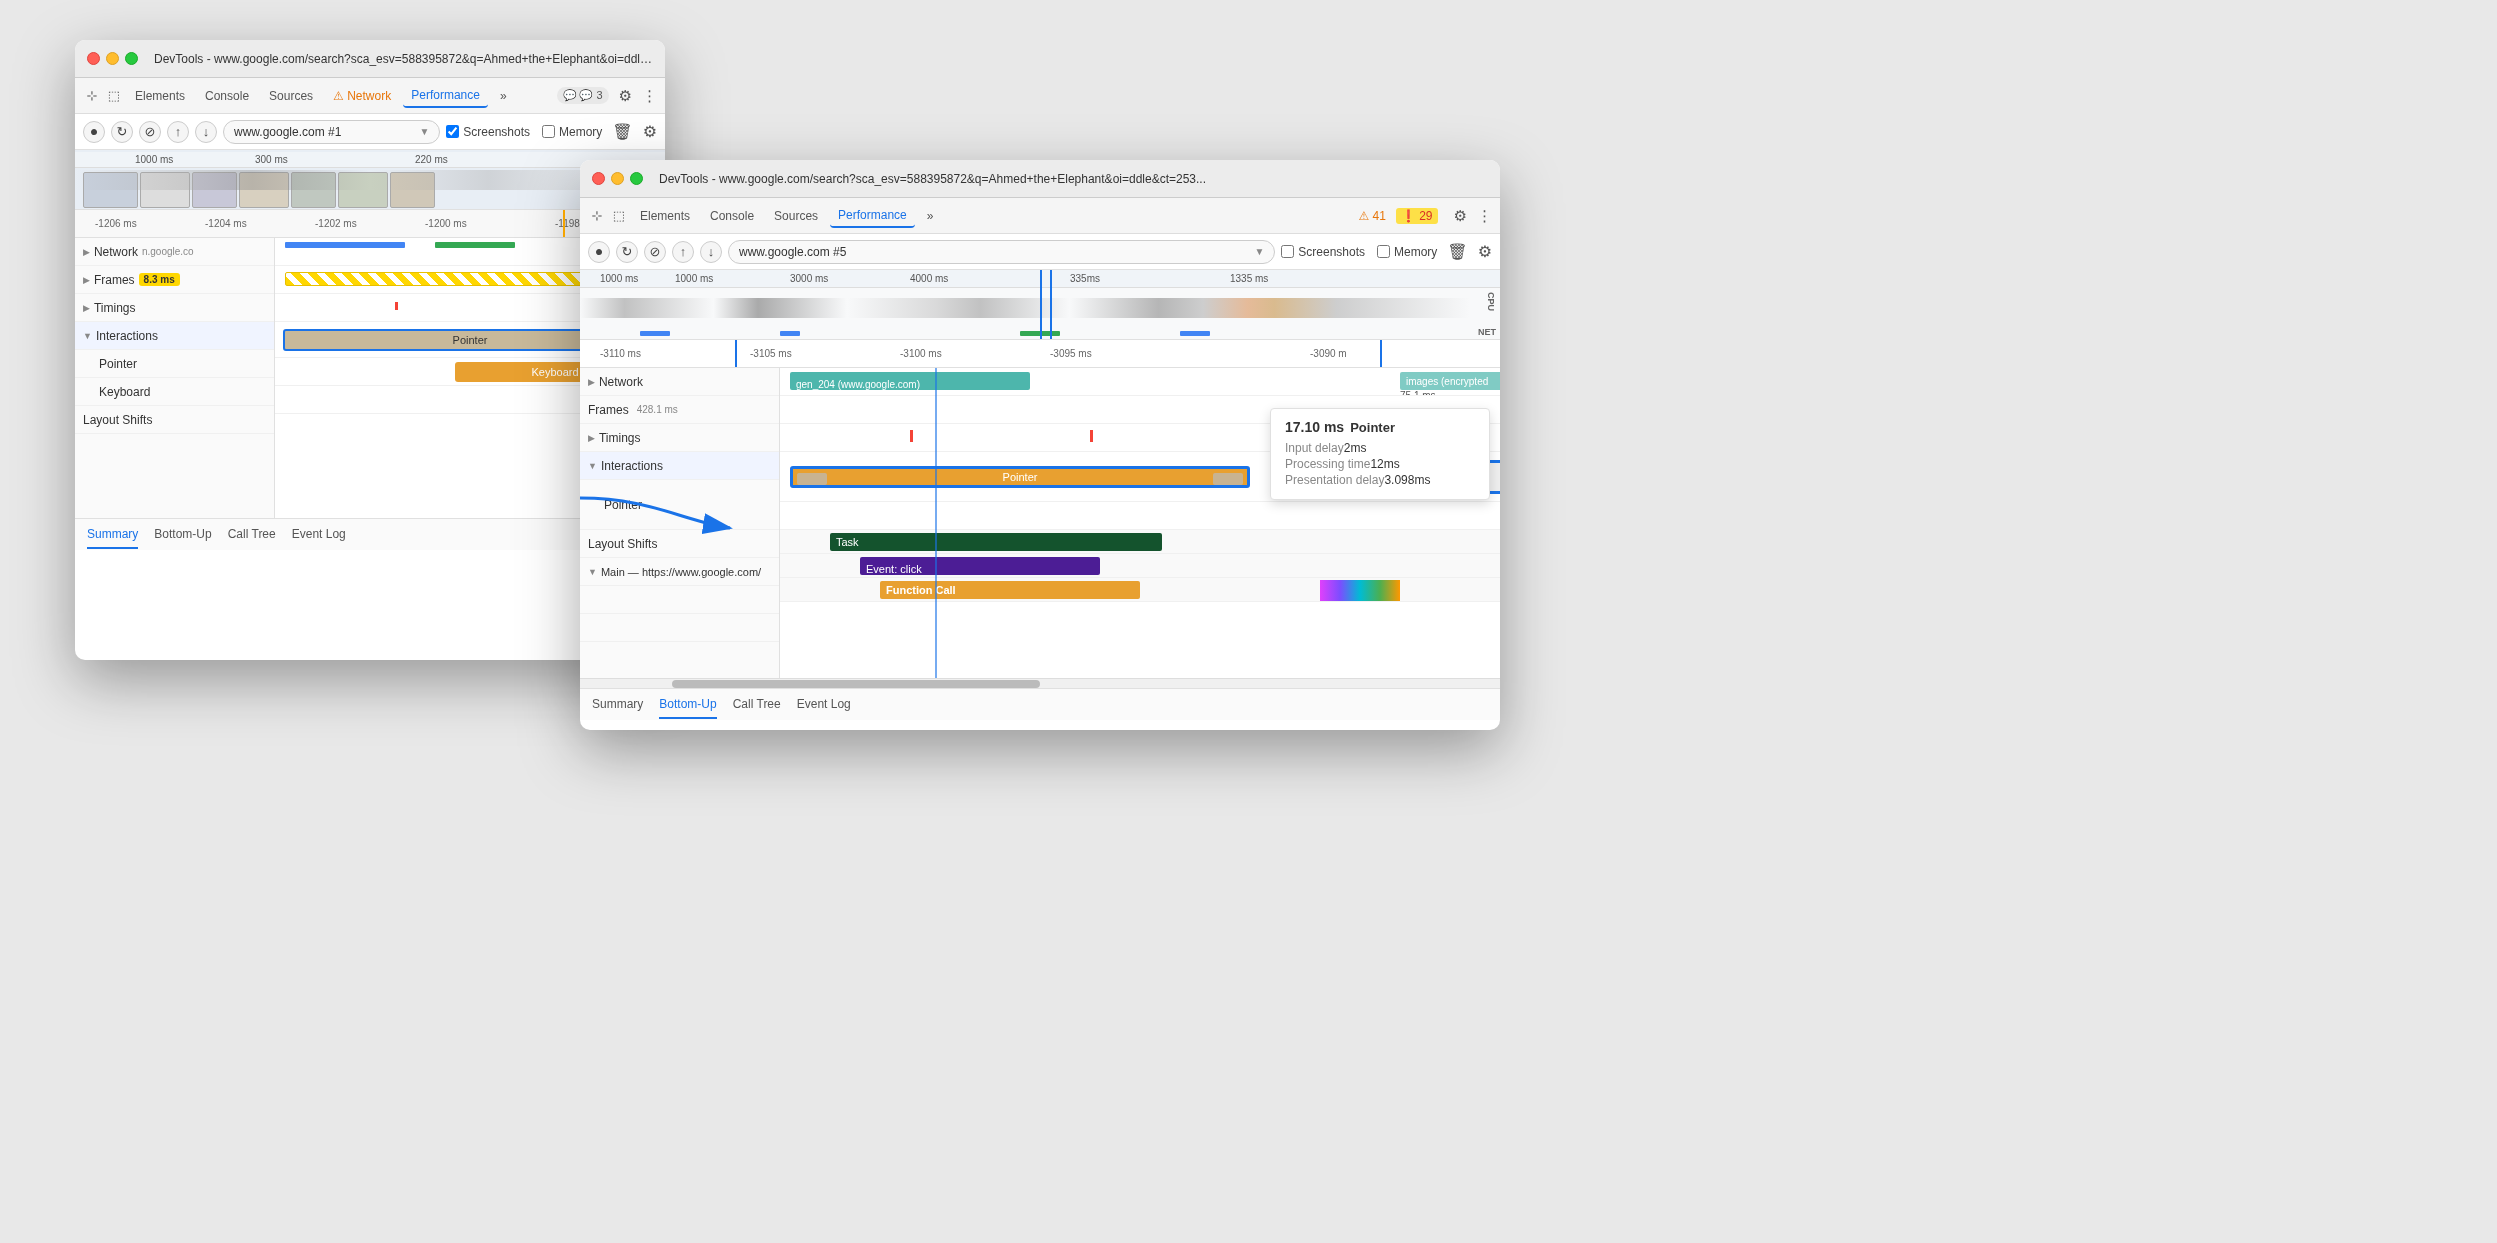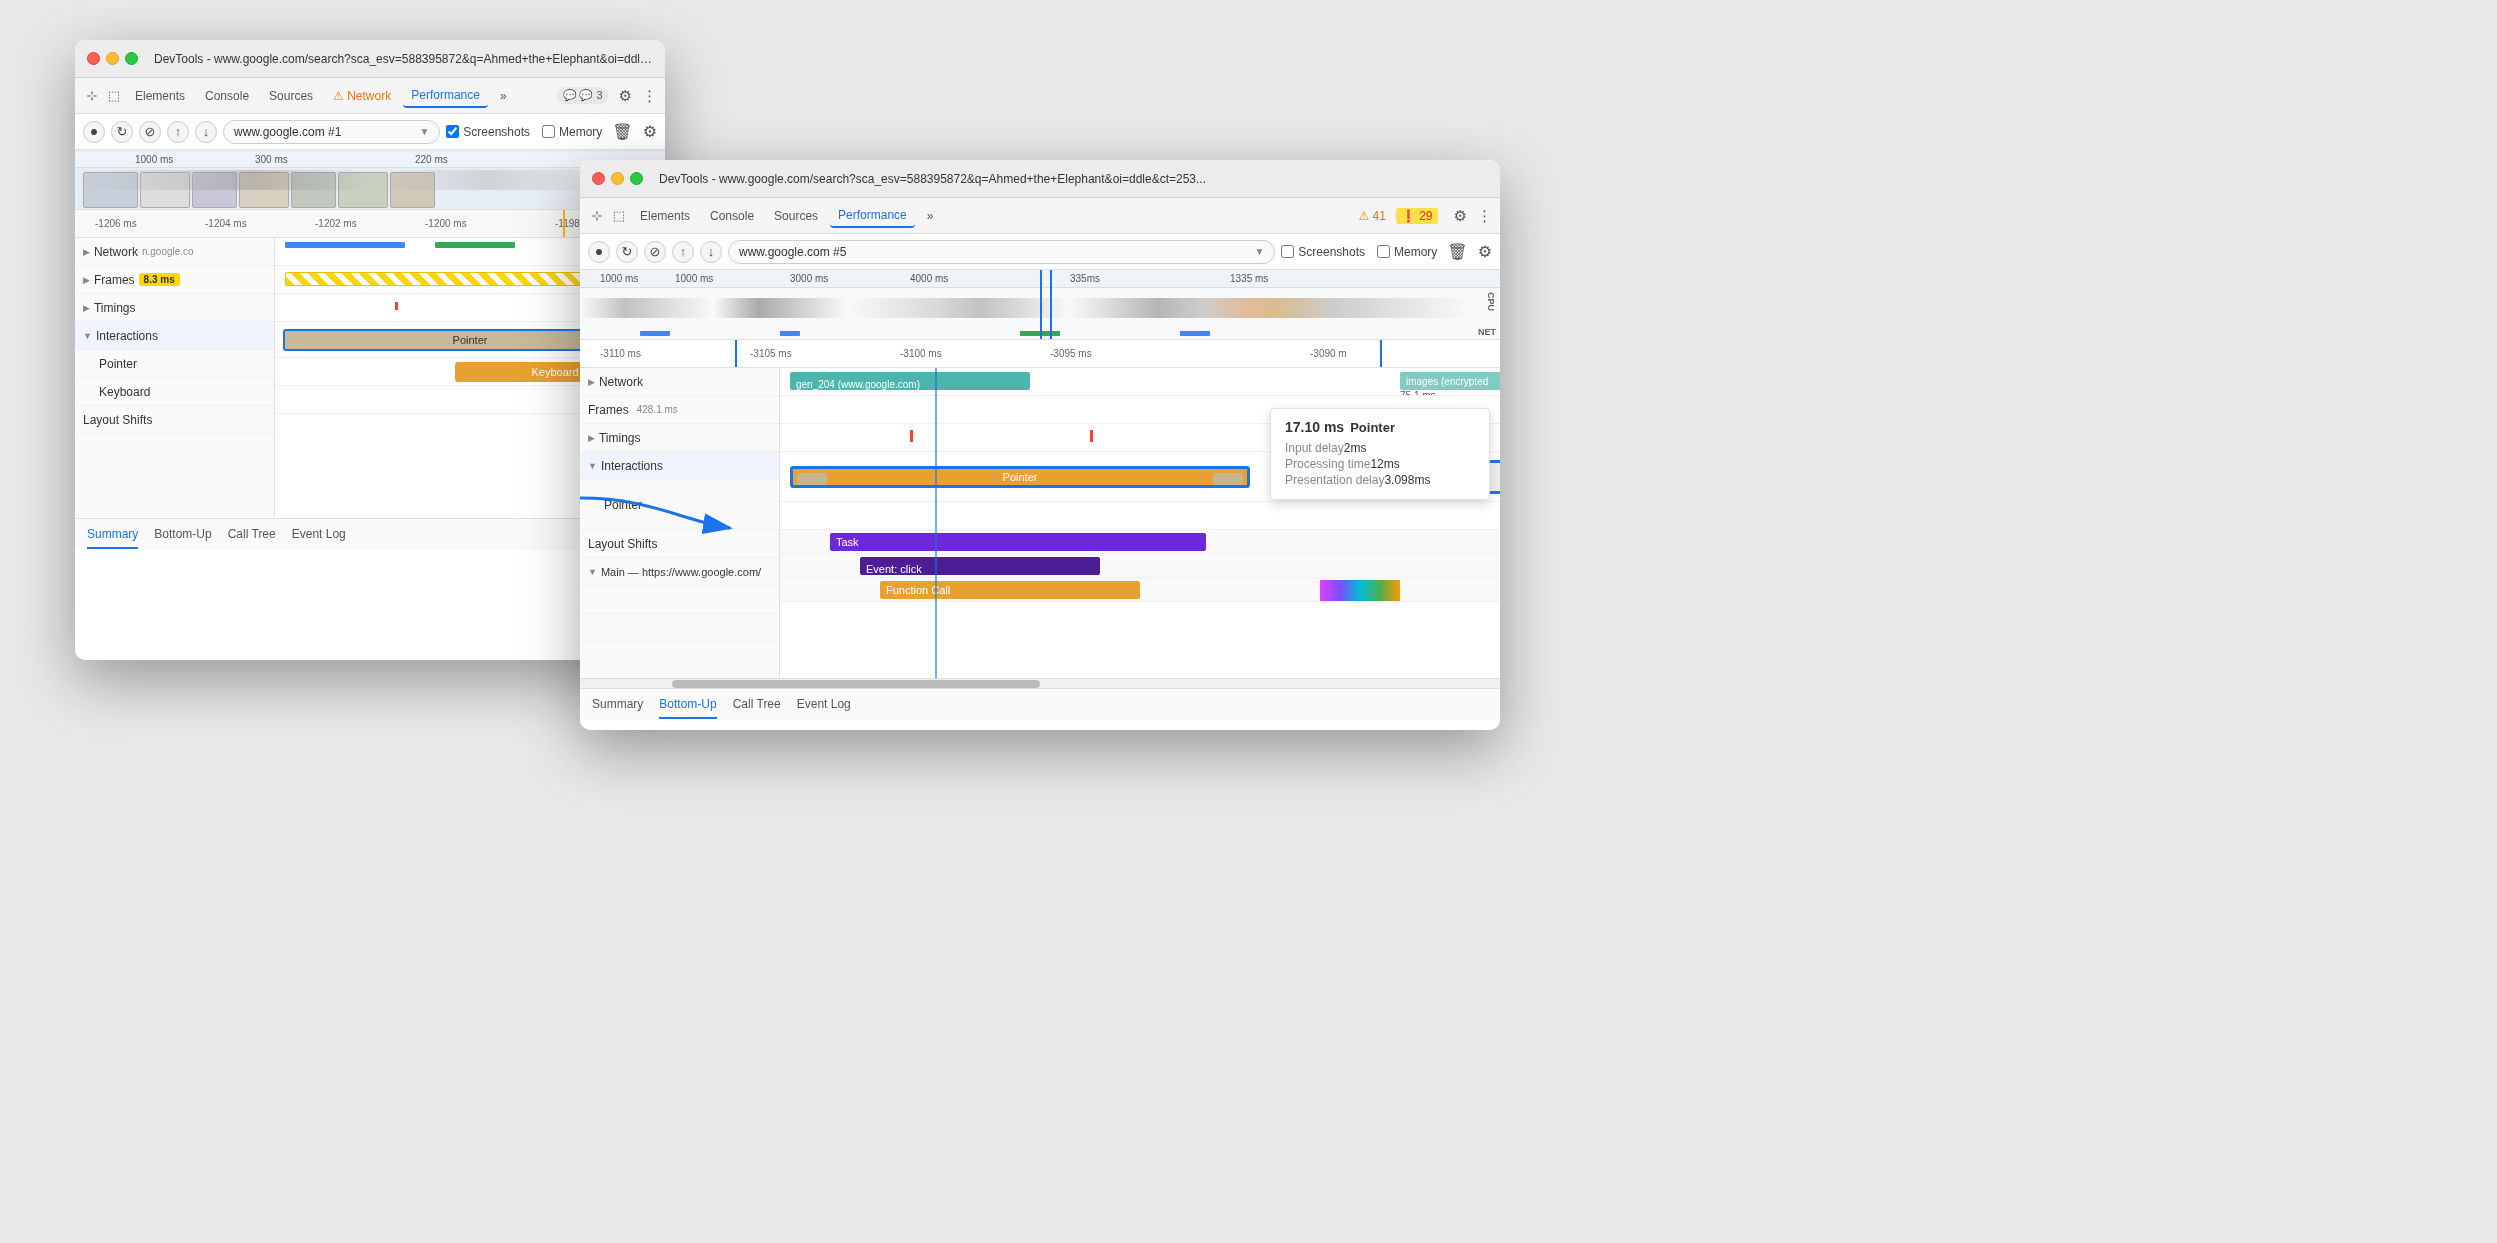--- a/index.html
+++ b/index.html
@@ -637,30 +637,30 @@
           <div style="position:absolute;right:4px;top:4px;width:30px;height:12px;background:#bbb;border-radius:2px;opacity:0.7;"></div>
         </div>
 
         <div style="position:absolute;left:680px;top:8px;width:190px;height:34px;border:3px solid #1a73e8;border-radius:5px;background:rgba(200,200,200,0.3);">
         </div>
       </div>
 
       <div class="track-row"></div>
 
       <div class="track-row" style="height:24px;background:#f9f9f9;">
-        <div style="position:absolute;left:50px;top:3px;width:376px;height:18px;background:#6d28d9;border-radius:2px;display:flex;align-items:center;padding:0 6px;">
+        <div style="position:absolute;left:50px;top:3px;width:332px;height:18px;background:#14532d;border-radius:2px;display:flex;align-items:center;padding:0 6px;">
           <span style="font-size:11px;color:#fff;">Task</span>
         </div>
       </div>
       <div class="track-row" style="height:24px;background:#f9f9f9;">
         <div style="position:absolute;left:80px;top:3px;width:240px;height:18px;background:#4c1d95;border-radius:2px;display:flex;align-items:flex-end;padding:0 6px;">
           <span style="font-size:11px;color:#fff;">Event: click</span>
         </div>
       </div>
-      <div class="track-row" style="height:24px;background:#f9f9f9;">
+      <div class="track-row" style="height:24px;background:#f9f9f9;font-weight:bold;">
         <div style="position:absolute;left:100px;top:3px;width:260px;height:18px;background:#e8a030;border-radius:2px;display:flex;align-items:center;padding:0 6px;">
           <span style="font-size:11px;color:#fff;">Function Call</span>
         </div>
 
         <div style="position:absolute;right:100px;top:2px;width:80px;height:22px;background:linear-gradient(90deg,#e040fb,#7c4dff,#00bcd4,#4caf50,#ff9800);"></div>
       </div>
 
       <div class="tooltip-box" style="left:490px;top:40px;width:220px;">
         <div style="display:flex;align-items:baseline;gap:6px;margin-bottom:6px;">
           <span style="font-size:14px;font-weight:700;color:#333;">17.10 ms</span>

